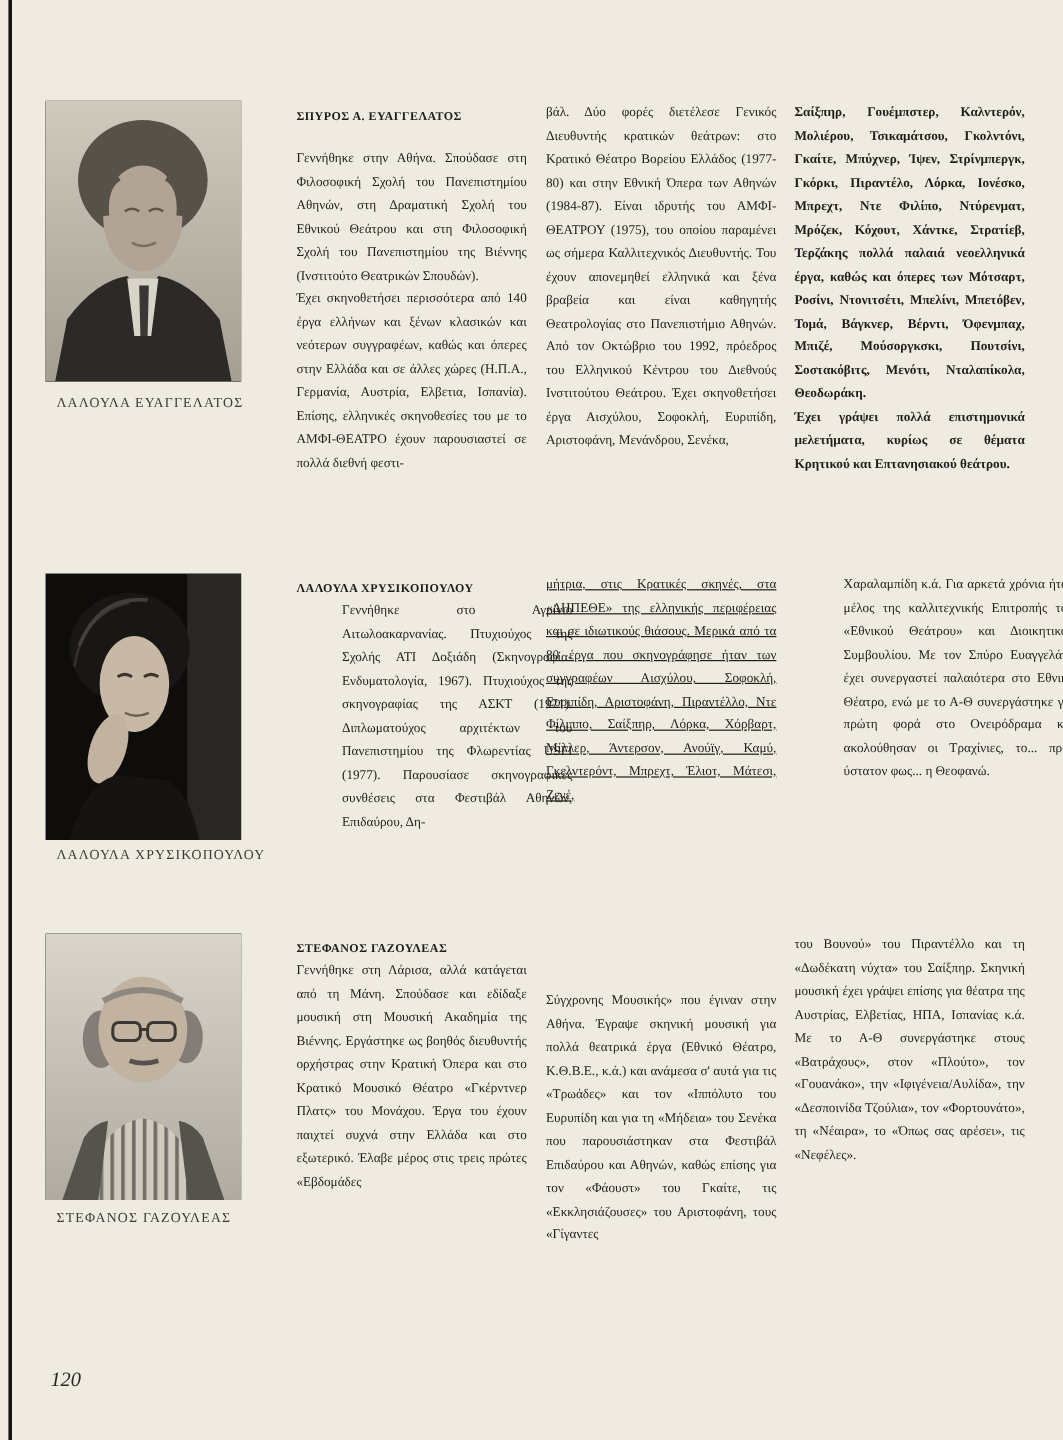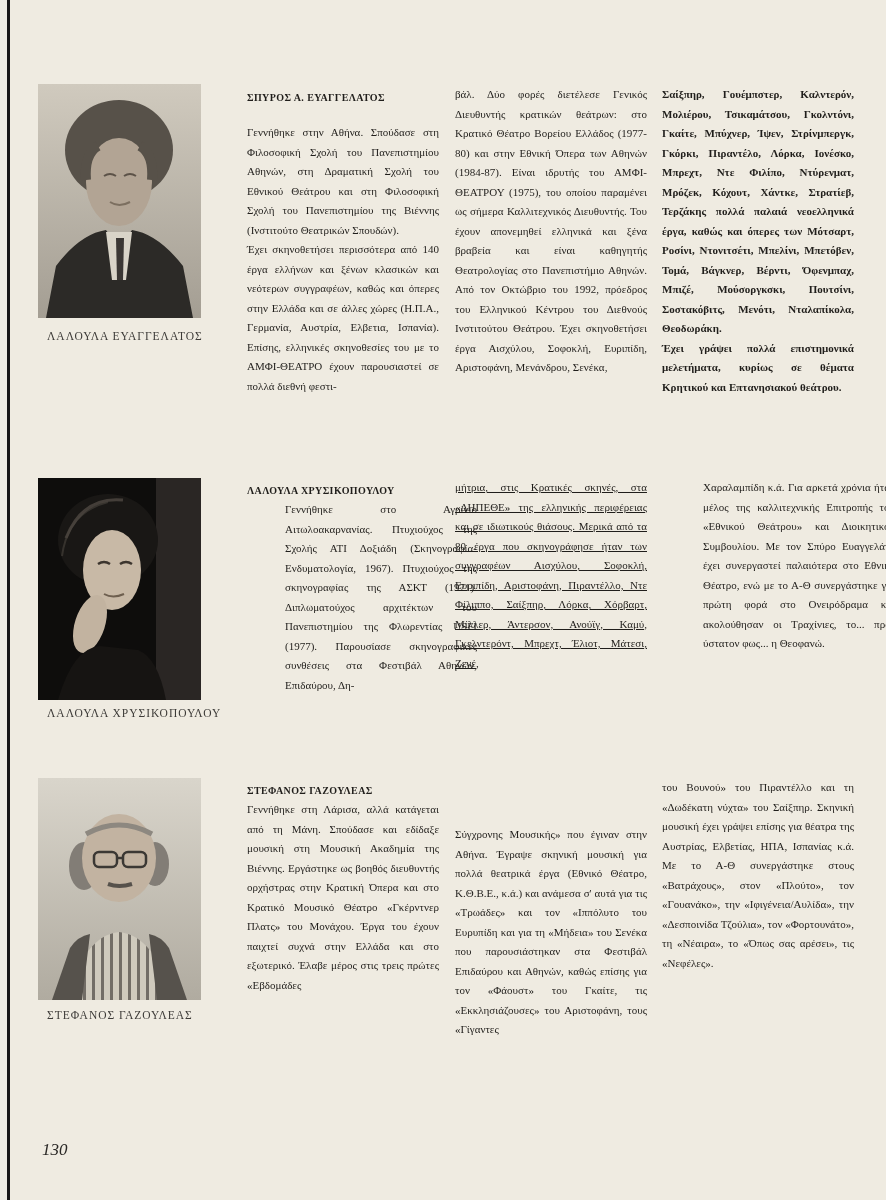--- a/index.html
+++ b/index.html
@@ -132,14 +132,14 @@
         <path d="M149,222 L131,170 Q123,158 111,156 L119,222 Z" fill="#56524c"></path>
       </svg>
     </div>
     <div class="photo-caption" id="cap3">ΣΤΕΦΑΝΟΣ ΓΑΖΟΥΛΕΑΣ</div>
     <h2 class="bio-heading" id="head3">ΣΤΕΦΑΝΟΣ ΓΑΖΟΥΛΕΑΣ</h2>
     <div class="col" id="b3c1">Γεννήθηκε στη Λάρισα, αλλά κατάγεται από τη Μάνη. Σπούδασε και εδίδαξε μουσική στη Μουσική Ακαδημία της Βιέννης. Εργάστηκε ως βοηθός διευθυντής ορχήστρας στην Κρατική Όπερα και στο Κρατικό Μουσικό Θέατρο «Γκέρντνερ Πλατς» του Μονάχου. Έργα του έχουν παιχτεί συχνά στην Ελλάδα και στο εξωτερικό. Έλαβε μέρος στις τρεις πρώτες «Εβδομάδες</div>
     <div class="col" id="b3c2">Σύγχρονης Μουσικής» που έγιναν στην Αθήνα. Έγραψε σκηνική μουσική για πολλά θεατρικά έργα (Εθνικό Θέατρο, Κ.Θ.Β.Ε., κ.ά.) και ανάμεσα σ' αυτά για τις «Τρωάδες» και τον «Ιππόλυτο του Ευρυπίδη και για τη «Μήδεια» του Σενέκα που παρουσιάστηκαν στα Φεστιβάλ Επιδαύρου και Αθηνών, καθώς επίσης για τον «Φάουστ» του Γκαίτε, τις «Εκκλησιάζουσες» του Αριστοφάνη, τους «Γίγαντες</div>
     <div class="col" id="b3c3">του Βουνού» του Πιραντέλλο και τη «Δωδέκατη νύχτα» του Σαίξπηρ. Σκηνική μουσική έχει γράψει επίσης για θέατρα της Αυστρίας, Ελβετίας, ΗΠΑ, Ισπανίας κ.ά. Με το Α-Θ συνεργάστηκε στους «Βατράχους», στον «Πλούτο», τον «Γουανάκο», την «Ιφιγένεια/Αυλίδα», την «Δεσποινίδα Τζούλια», τον «Φορτουνάτο», τη «Νέαιρα», το «Όπως σας αρέσει», τις «Νεφέλες».</div>
   </section>
 
-  <div class="page-number">130</div>
+  <div class="page-number">120</div>
 </div>
 
 </body></html>

